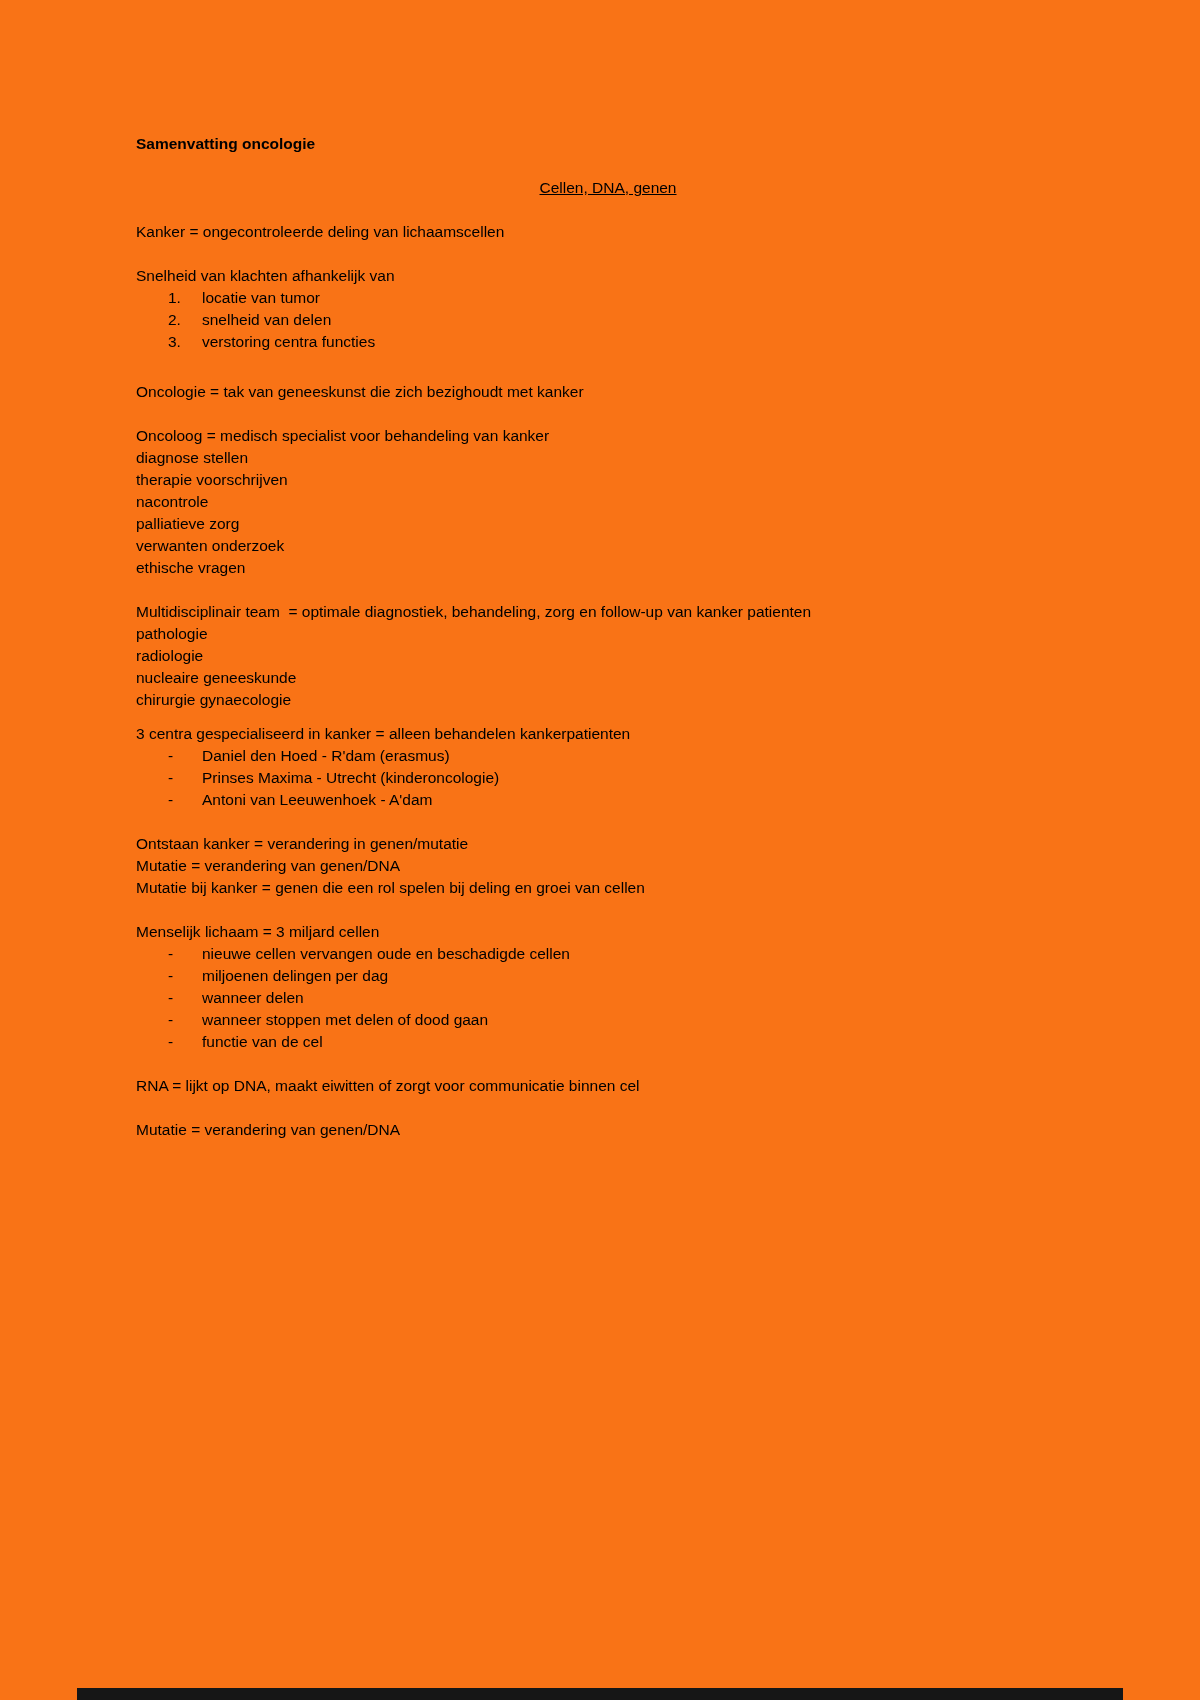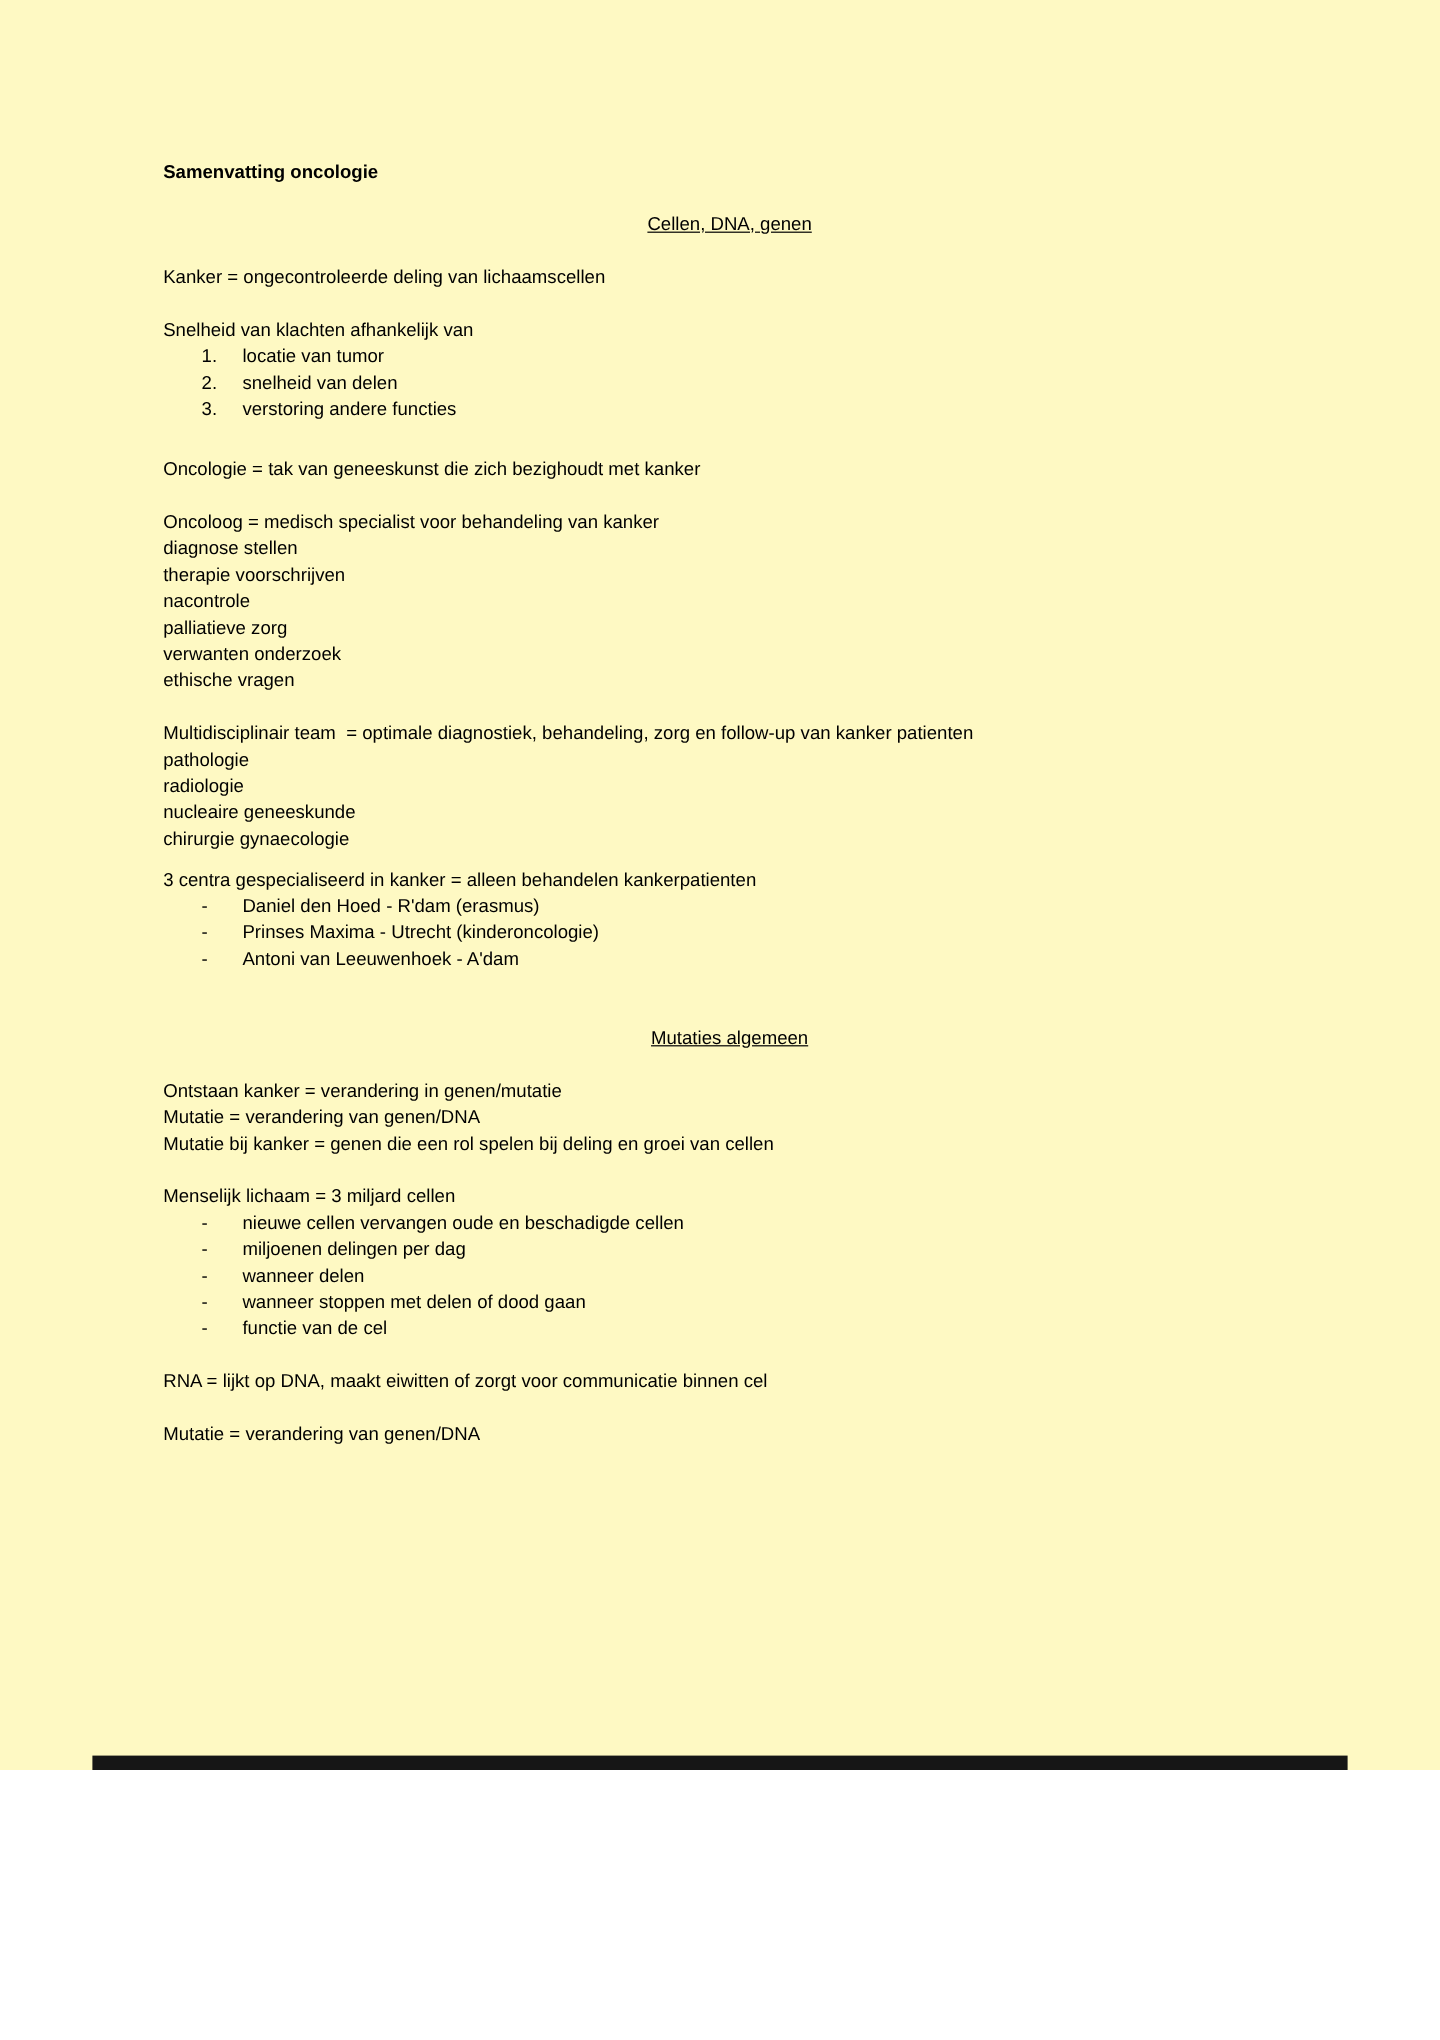--- a/index.html
+++ b/index.html
@@ -3,22 +3,22 @@
 <meta charset="utf-8">
 <style>
   html, body {
     margin: 0;
     padding: 0;
     background: #ffffff;
   }
   .page {
     position: relative;
     width: 1200px;
-    height: 1475px;
-    background: #fef9c3;
+    height: 1700px;
+    background: #f97316;
     overflow: hidden;
     font-family: "Liberation Sans", "DejaVu Sans", sans-serif;
     font-size: 15.5px;
     line-height: 22px;
     color: #000000;
   }
   .doc-body {
     position: absolute;
     top: 133px;
     left: 136px;
@@ -54,21 +54,21 @@
 
 <div class="page">
   <div class="doc-body">
       <div class="block title" style="margin-top: 0px;">Samenvatting oncologie</div>
       <div class="block heading" style="margin-top: 22px;">Cellen, DNA, genen</div>
       <div class="block p" style="margin-top: 22px;">Kanker = ongecontroleerde deling van lichaamscellen</div>
       <div class="block p" style="margin-top: 22px;">Snelheid van klachten afhankelijk van</div>
       <div class="block ol" style="margin-top: 0px;">
         <div class="li"><span class="marker">1.</span><span>locatie van tumor</span></div>
         <div class="li"><span class="marker">2.</span><span>snelheid van delen</span></div>
-        <div class="li"><span class="marker">3.</span><span>verstoring andere functies</span></div>
+        <div class="li"><span class="marker">3.</span><span>verstoring centra functies</span></div>
       </div>
       <div class="block p" style="margin-top: 28px;">Oncologie = tak van geneeskunst die zich bezighoudt met kanker</div>
       <div class="block lines" style="margin-top: 22px;">
         <div class="line">Oncoloog = medisch specialist voor behandeling van kanker</div>
         <div class="line">diagnose stellen</div>
         <div class="line">therapie voorschrijven</div>
         <div class="line">nacontrole</div>
         <div class="line">palliatieve zorg</div>
         <div class="line">verwanten onderzoek</div>
         <div class="line">ethische vragen</div>
@@ -79,21 +79,20 @@
         <div class="line">radiologie</div>
         <div class="line">nucleaire geneeskunde</div>
         <div class="line">chirurgie gynaecologie</div>
       </div>
       <div class="block p" style="margin-top: 12px;">3 centra gespecialiseerd in kanker = alleen behandelen kankerpatienten</div>
       <div class="block ul" style="margin-top: 0px;">
         <div class="li"><span class="marker">-</span><span>Daniel den Hoed - R'dam (erasmus)</span></div>
         <div class="li"><span class="marker">-</span><span>Prinses Maxima - Utrecht (kinderoncologie)</span></div>
         <div class="li"><span class="marker">-</span><span>Antoni van Leeuwenhoek - A'dam</span></div>
       </div>
-      <div class="block heading" style="margin-top: 44px;">Mutaties algemeen</div>
       <div class="block lines" style="margin-top: 22px;">
         <div class="line">Ontstaan kanker = verandering in genen/mutatie</div>
         <div class="line">Mutatie = verandering van genen/DNA</div>
         <div class="line">Mutatie bij kanker = genen die een rol spelen bij deling en groei van cellen</div>
       </div>
       <div class="block p" style="margin-top: 22px;">Menselijk lichaam = 3 miljard cellen</div>
       <div class="block ul" style="margin-top: 0px;">
         <div class="li"><span class="marker">-</span><span>nieuwe cellen vervangen oude en beschadigde cellen</span></div>
         <div class="li"><span class="marker">-</span><span>miljoenen delingen per dag</span></div>
       </div>

